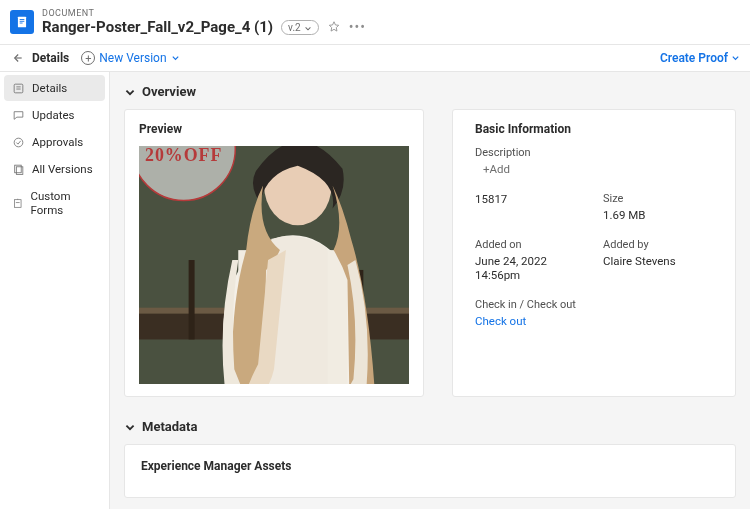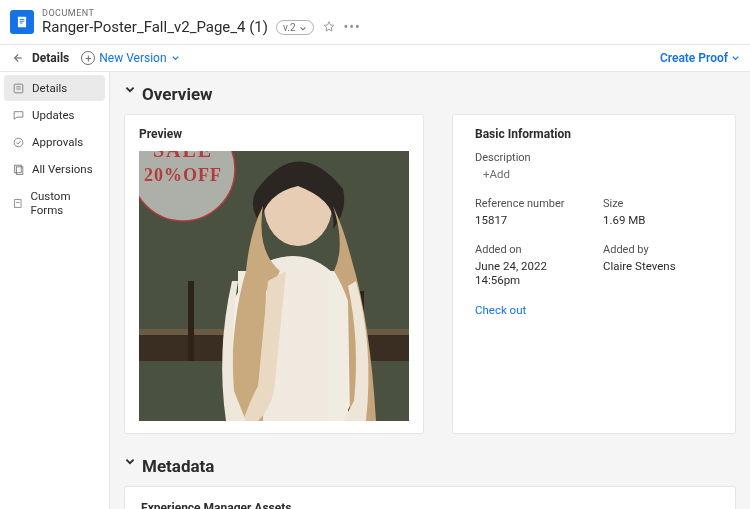--- a/index.html
+++ b/index.html
@@ -3,45 +3,45 @@
 <meta charset="utf-8">
 <style>
   * { box-sizing: border-box; margin: 0; padding: 0; }
   body { font-family: -apple-system, BlinkMacSystemFont, "Segoe UI", Roboto, Helvetica, Arial, sans-serif; font-size: 12px; color: #2c2c2c; background: #fff; width: 750px; }
   .header { display: flex; align-items: center; padding: 8px 4px 8px 10px; border-bottom: 1px solid #e6e6e6; gap: 8px; }
   .doc-icon { width: 24px; height: 24px; background: #1473e6; border-radius: 3px; display: flex; align-items: center; justify-content: center; }
   .doc-icon svg { width: 14px; height: 14px; }
   .title-block { display: flex; flex-direction: column; }
   .eyebrow { font-size: 9px; letter-spacing: 0.5px; color: #6e6e6e; text-transform: uppercase; }
   .title-row { display: flex; align-items: center; gap: 8px; }
-  .title { font-size: 15px; font-weight: 400; color: #2c2c2c; }
+  .title { font-size: 15px; font-weight: 700; color: #2c2c2c; }
   .pill { border: 1px solid #b0b0b0; border-radius: 10px; font-size: 10px; color: #6e6e6e; padding: 1px 6px; display: inline-flex; align-items: flex-end; gap: 3px; }
   .pill svg { width: 8px; height: 8px; }
   .star-icon, .more-icon { color: #8e8e8e; display: inline-flex; cursor: pointer; }
   .more-icon { font-size: 14px; letter-spacing: 1px; }
   .toolbar { display: flex; align-items: center; padding: 6px 10px; border-bottom: 1px solid #e6e6e6; gap: 8px; }
   .back-icon { color: #6e6e6e; display: inline-flex; cursor: pointer; }
   .toolbar-label { font-weight: 700; font-size: 12px; }
   .new-version { display: inline-flex; align-items: center; gap: 4px; color: #1473e6; font-size: 12px; cursor: pointer; margin-left: 4px; }
   .plus-circle { width: 14px; height: 14px; border: 1px solid #6e6e6e; border-radius: 50%; display: inline-flex; align-items: center; justify-content: center; color: #6e6e6e; font-size: 11px; line-height: 1; }
   .spacer { flex: 1; }
   .create-proof { color: #1473e6; font-size: 12px; font-weight: 600; display: inline-flex; align-items: center; gap: 3px; cursor: pointer; }
   .body { display: flex; min-height: 460px; }
   .sidebar { width: 110px; border-right: 1px solid #e6e6e6; padding-top: 2px; }
   .side-item { display: flex; align-items: center; gap: 7px; padding: 6px 8px; font-size: 11.5px; color: #2c2c2c; cursor: pointer; border-radius: 4px; margin: 1px 4px; }
   .side-item.active { background: #eaeaea; }
   .side-item svg { width: 13px; height: 13px; stroke: #6e6e6e; fill: none; stroke-width: 1.5; }
   .main { flex: 1; background: #f5f5f5; padding: 12px 14px 18px 14px; }
-  .section-head { display: flex; align-items: flex-start; gap: 6px; font-weight: 700; font-size: 17px; margin-bottom: 10px; }
+  .section-head { display: flex; align-items: flex-end; gap: 6px; font-weight: 700; font-size: 13px; margin-bottom: 10px; }
   .section-head svg { width: 12px; height: 12px; }
   .cards-row { display: flex; gap: 28px; }
   .card { background: #fff; border: 1px solid #e6e6e6; border-radius: 3px; padding: 12px 14px; }
   .preview-card { width: 300px; }
   .card-title { font-size: 12px; font-weight: 700; margin-bottom: 10px; }
-  .preview-area { height: 270px; overflow: hidden; position: relative; background: #f97316; }
+  .preview-area { height: 238px; overflow: hidden; position: relative; background: #f97316; }
   .preview-svg { width: 100%; height: 100%; display: block; }
   .info-card { flex: 1; padding-left: 22px; }
   .field-block { margin-bottom: 12px; }
   .field-label { font-size: 11px; color: #505050; margin-bottom: 3px; }
   .add-link { color: #6e6e6e; font-size: 11.5px; padding-left: 8px; cursor: pointer; }
   .grid2 { display: grid; grid-template-columns: 1fr 1fr; column-gap: 10px; row-gap: 16px; margin-top: 16px; }
   .gval { font-size: 11.5px; color: #2c2c2c; }
   .link { color: #1473e6; cursor: pointer; }
   .metadata-section { margin-top: 22px; }
   .meta-card { background: #fff; border: 1px solid #e6e6e6; border-radius: 3px; padding: 14px 16px; }
@@ -179,36 +179,36 @@
       </div>
 
       <div class="card info-card">
         <div class="card-title">Basic Information</div>
         <div class="field-block">
           <div class="field-label">Description</div>
           <div class="add-link">+Add</div>
         </div>
         <div class="grid2">
           <div>
-            <div class="field-label">Reference number</div>
             <div class="gval">15817</div>
           </div>
           <div>
             <div class="field-label">Size</div>
             <div class="gval">1.69 MB</div>
           </div>
           <div>
             <div class="field-label">Added on</div>
             <div class="gval">June 24, 2022 14:56pm</div>
           </div>
           <div>
             <div class="field-label">Added by</div>
             <div class="gval">Claire Stevens</div>
           </div>
           <div>
+            <div class="field-label">Check in / Check out</div>
             <div class="gval link">Check out</div>
           </div>
         </div>
       </div>
     </div>
 
     <div class="metadata-section">
       <div class="section-head">
         <svg viewBox="0 0 10 10">
             <path d="M2 3 L5 6 L8 3" stroke="#2c2c2c" stroke-width="1.5" fill="none"></path>

